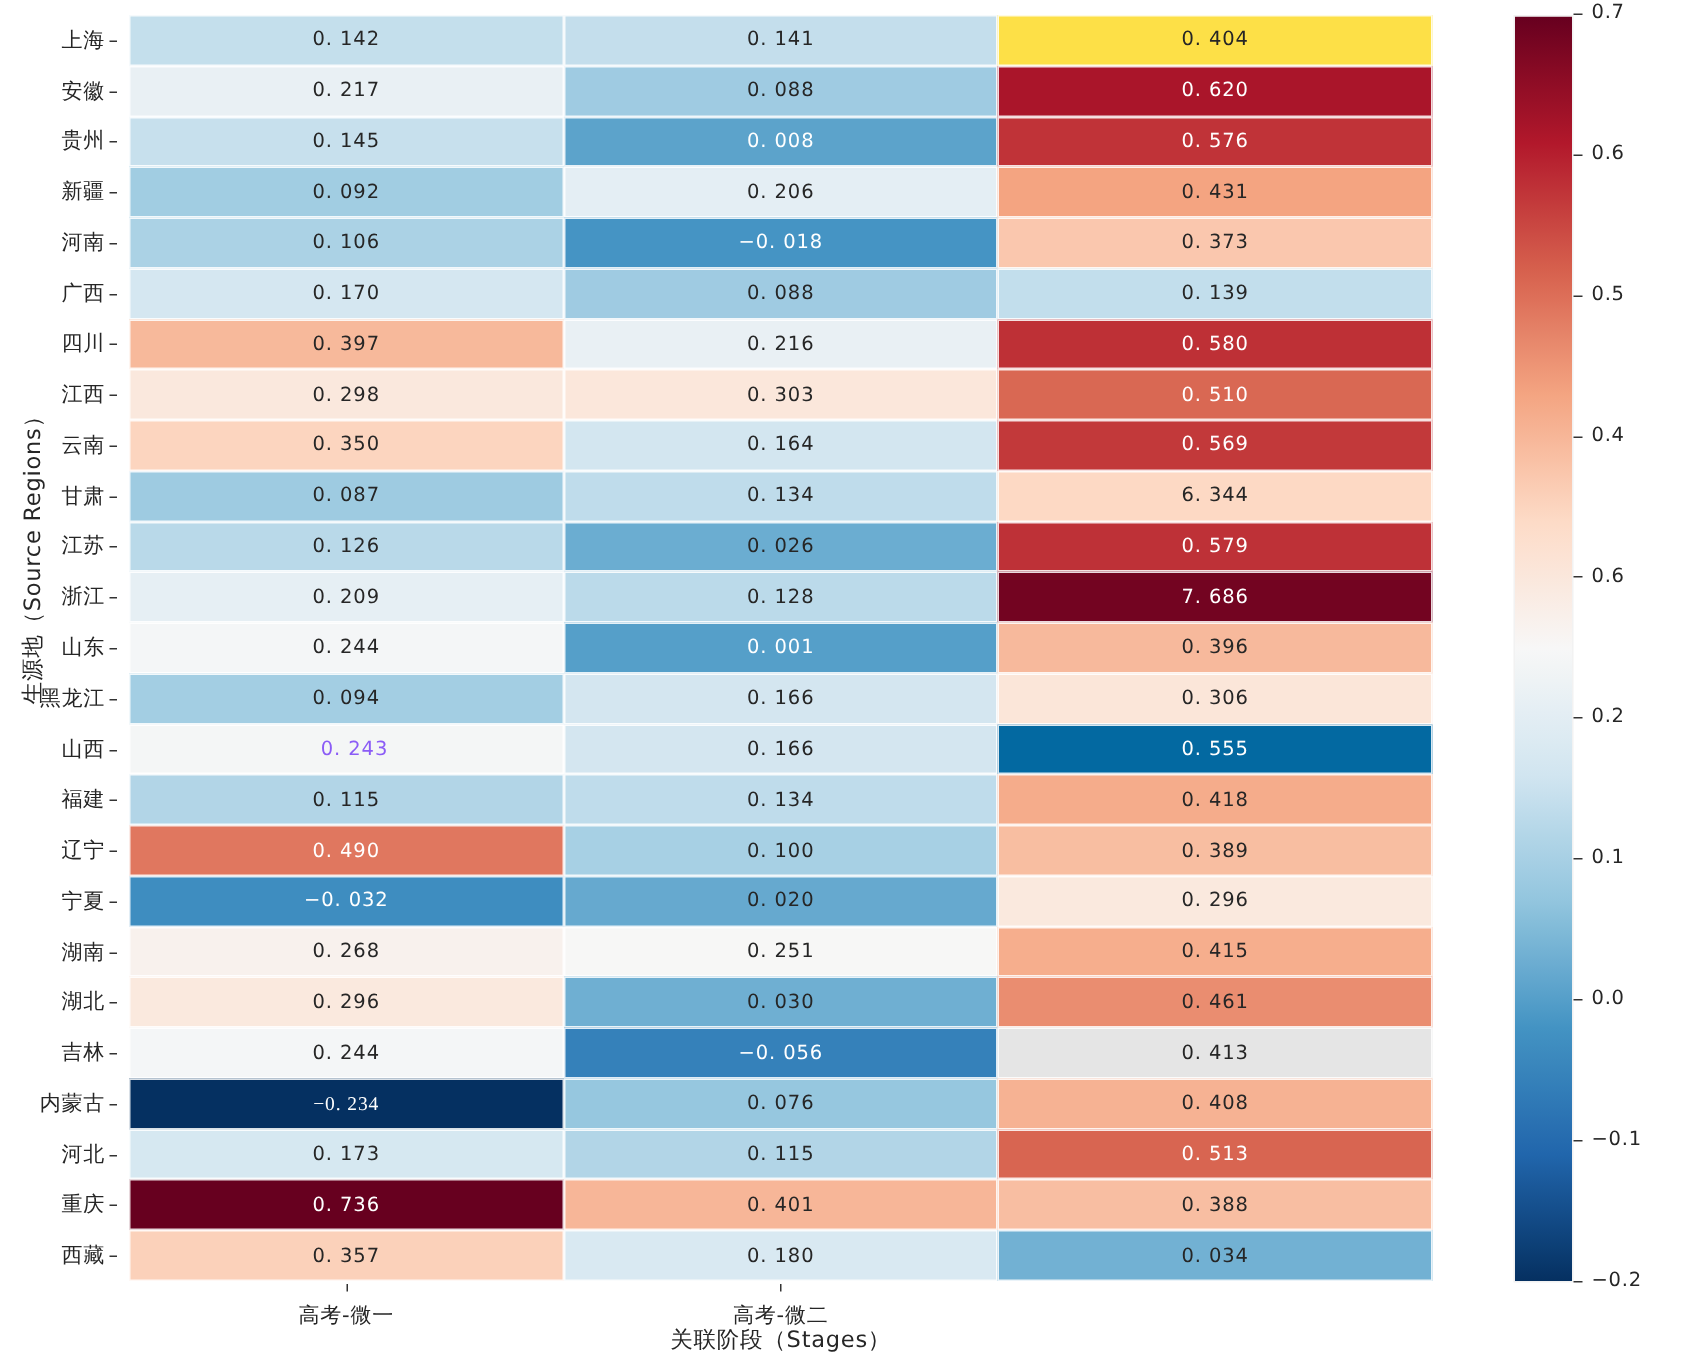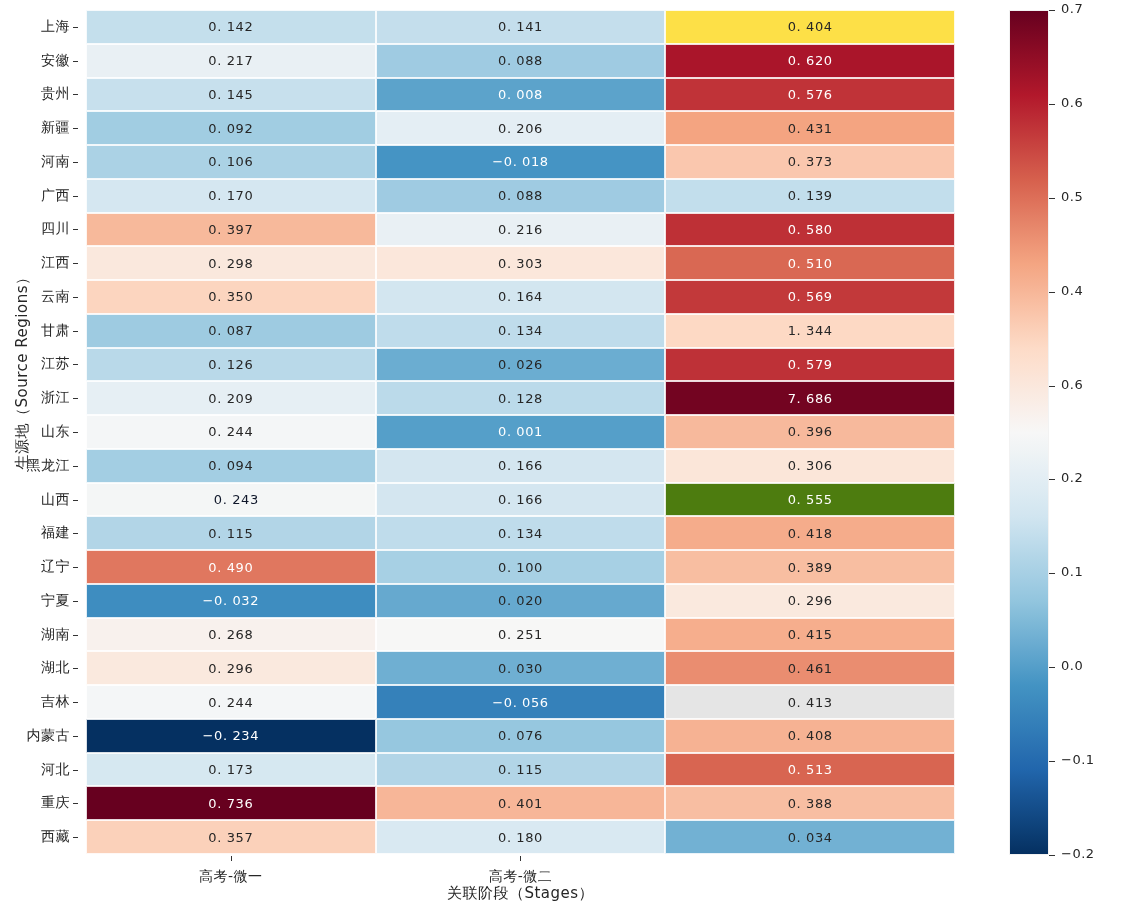--- a/index.html
+++ b/index.html
@@ -238,21 +238,21 @@
       <div class="cell" style="background: rgb(194, 57, 58);">
         <span style="color: rgb(255, 255, 255);">0. 569</span>
       </div>
       <div class="cell" style="background: rgb(158, 203, 225);">
         <span style="color: rgb(38, 38, 38);">0. 087</span>
       </div>
       <div class="cell" style="background: rgb(191, 220, 235);">
         <span style="color: rgb(38, 38, 38);">0. 134</span>
       </div>
       <div class="cell" style="background: rgb(253, 217, 196);">
-        <span style="color: rgb(38, 38, 38);">1. 344</span>
+        <span style="color: rgb(38, 38, 38);">6. 344</span>
       </div>
       <div class="cell" style="background: rgb(185, 217, 233);">
         <span style="color: rgb(38, 38, 38);">0. 126</span>
       </div>
       <div class="cell" style="background: rgb(107, 173, 209);">
         <span style="color: rgb(38, 38, 38);">0. 026</span>
       </div>
       <div class="cell" style="background: rgb(190, 49, 55);">
         <span style="color: rgb(255, 255, 255);">0. 579</span>
       </div>
@@ -277,26 +277,26 @@
       <div class="cell" style="background: rgb(163, 206, 227);">
         <span style="color: rgb(38, 38, 38);">0. 094</span>
       </div>
       <div class="cell" style="background: rgb(212, 230, 240);">
         <span style="color: rgb(38, 38, 38);">0. 166</span>
       </div>
       <div class="cell" style="background: rgb(251, 230, 217);">
         <span style="color: rgb(38, 38, 38);">0. 306</span>
       </div>
       <div class="cell" style="background: rgb(244, 246, 246);">
-        <span style="color: #0f172a; margin-left: 11px;">0. 243</span>
+        <span style="color: #8b5cf6; margin-left: 11px;">0. 243</span>
       </div>
       <div class="cell" style="background: rgb(212, 230, 240);">
         <span style="color: rgb(38, 38, 38);">0. 166</span>
       </div>
-      <div class="cell" style="background: #4d7c0f;">
+      <div class="cell" style="background: #0369a1;">
         <span style="color: rgb(255, 255, 255);">0. 555</span>
       </div>
       <div class="cell" style="background: rgb(178, 213, 231);">
         <span style="color: rgb(38, 38, 38);">0. 115</span>
       </div>
       <div class="cell" style="background: rgb(191, 220, 235);">
         <span style="color: rgb(38, 38, 38);">0. 134</span>
       </div>
       <div class="cell" style="background: rgb(245, 172, 139);">
         <span style="color: rgb(38, 38, 38);">0. 418</span>
@@ -340,21 +340,21 @@
       <div class="cell" style="background: rgb(244, 246, 247);">
         <span style="color: rgb(38, 38, 38);">0. 244</span>
       </div>
       <div class="cell" style="background: rgb(53, 129, 186);">
         <span style="color: rgb(255, 255, 255);">−0. 056</span>
       </div>
       <div class="cell" style="background: #e5e5e5;">
         <span style="color: rgb(38, 38, 38);">0. 413</span>
       </div>
       <div class="cell" style="background: rgb(5, 48, 97);">
-        <span style="color: rgb(255, 255, 255);">−0. 234</span>
+        <span style="color: rgb(255, 255, 255); font-family: Liberation Serif, serif;">−0. 234</span>
       </div>
       <div class="cell" style="background: rgb(150, 199, 223);">
         <span style="color: rgb(38, 38, 38);">0. 076</span>
       </div>
       <div class="cell" style="background: rgb(246, 178, 147);">
         <span style="color: rgb(38, 38, 38);">0. 408</span>
       </div>
       <div class="cell" style="background: rgb(214, 232, 241);">
         <span style="color: rgb(38, 38, 38);">0. 173</span>
       </div>

